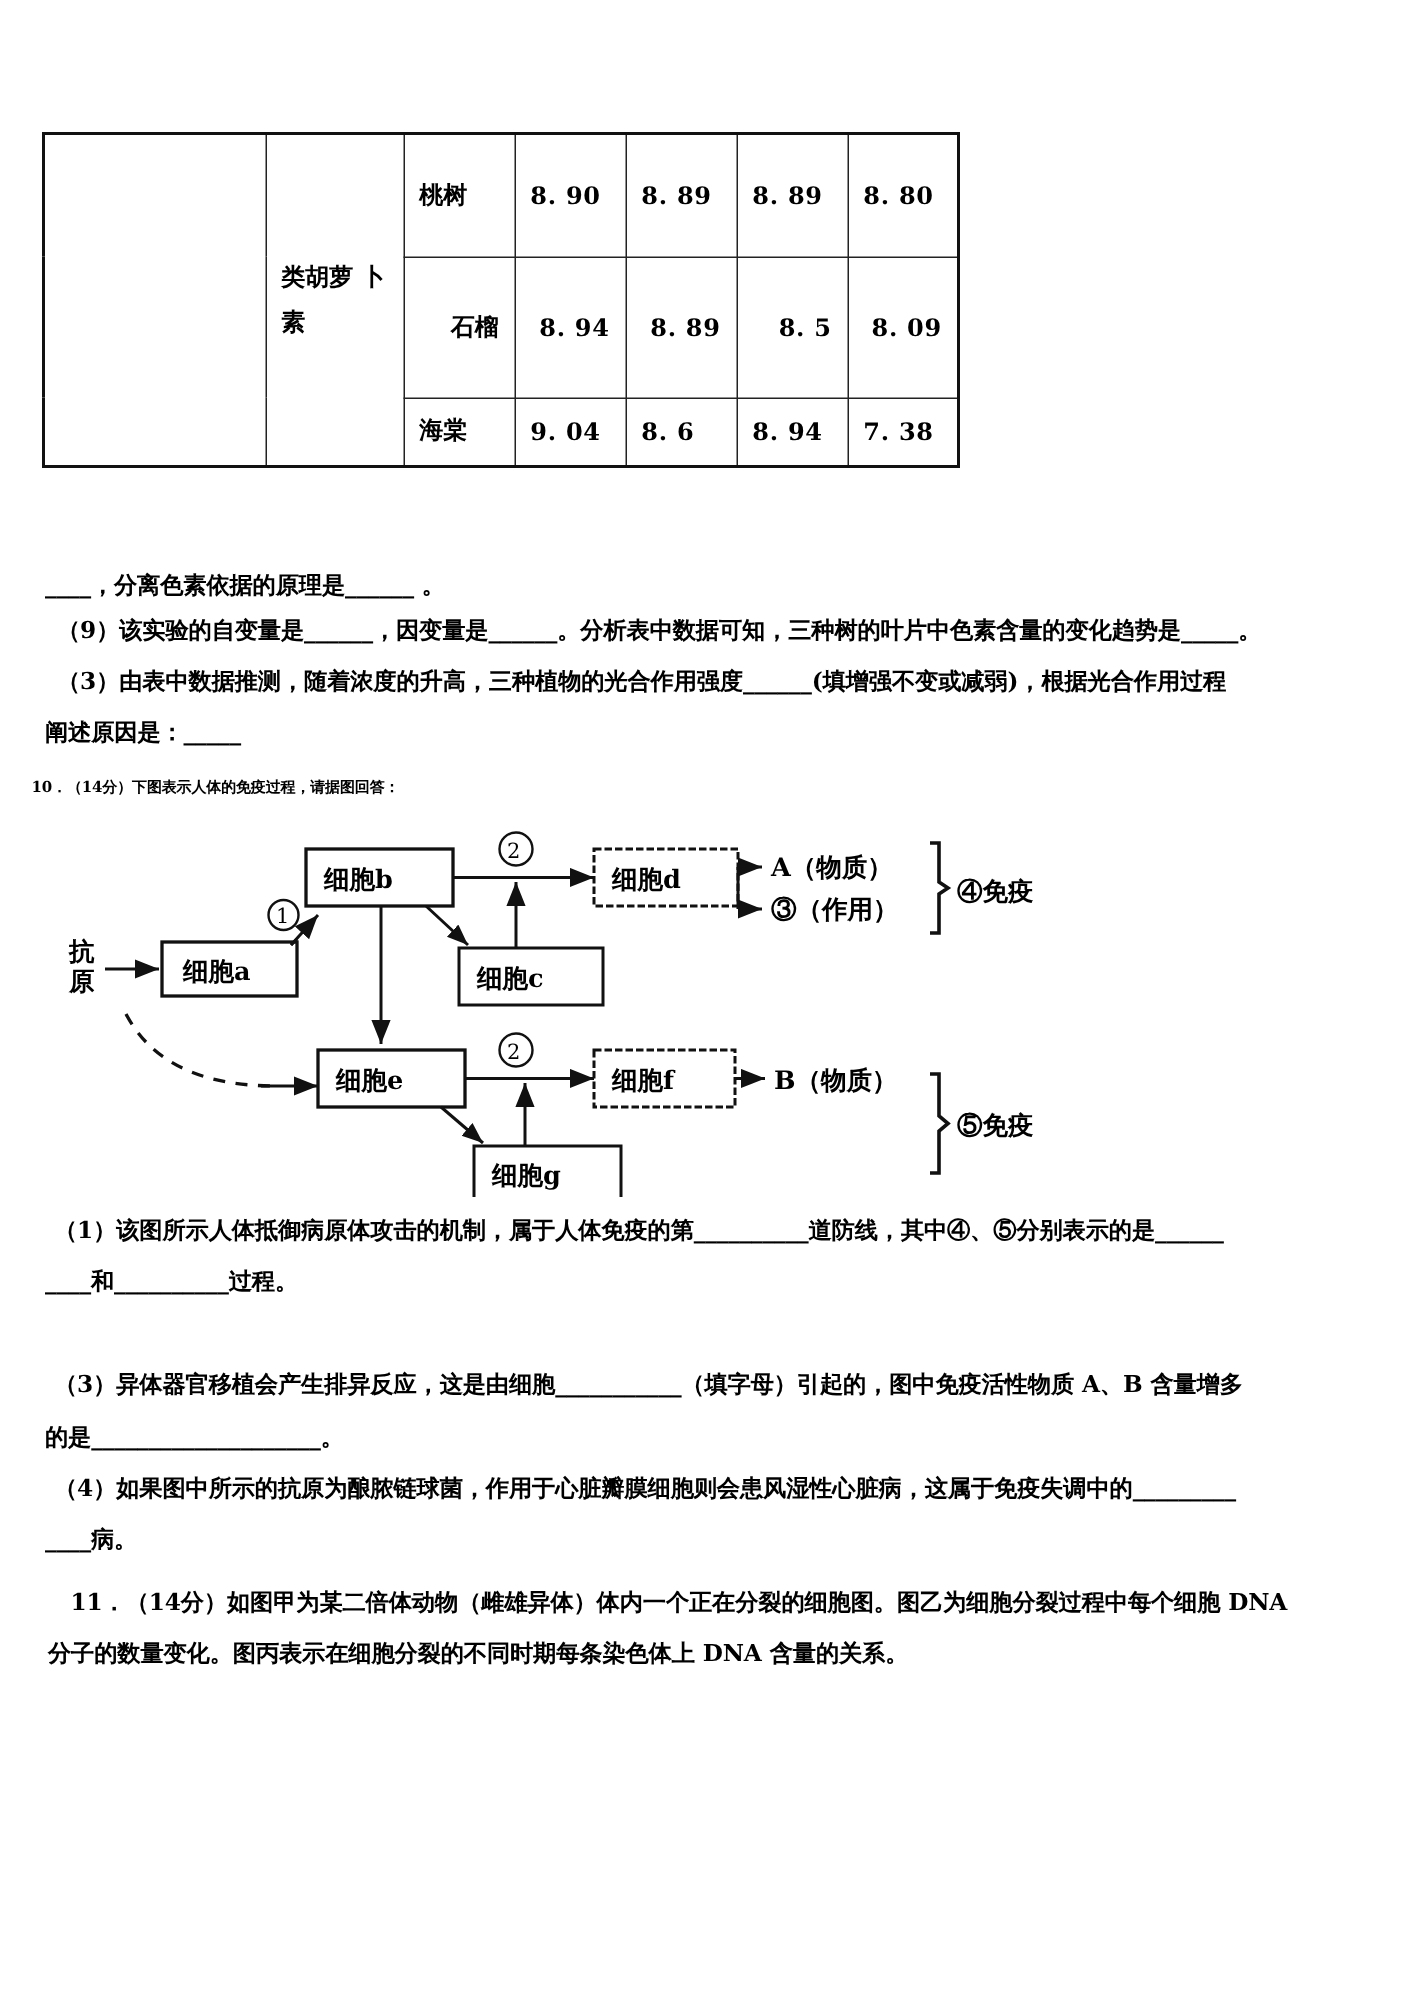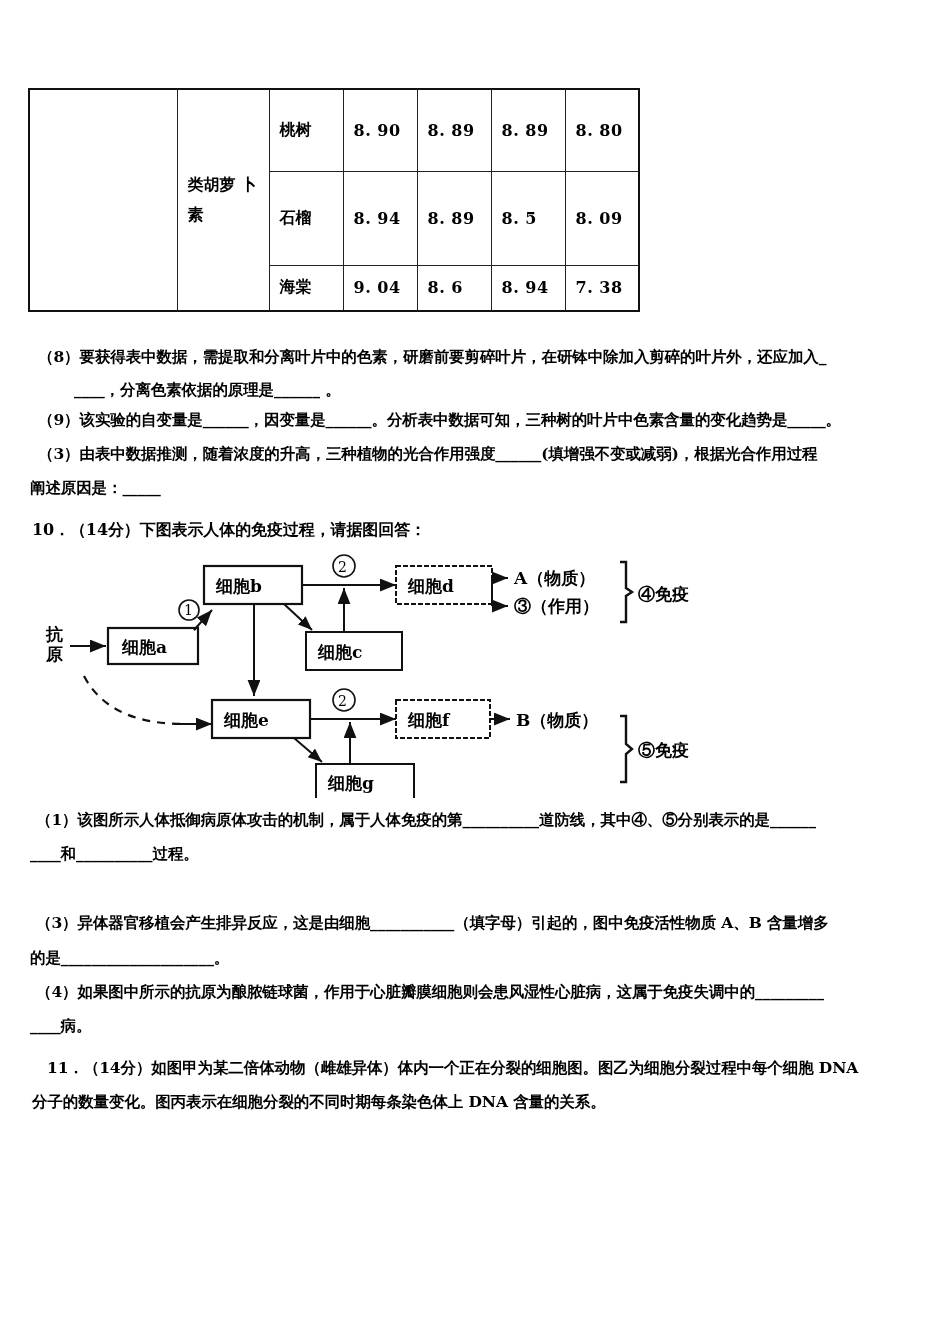--- a/index.html
+++ b/index.html
@@ -32,21 +32,21 @@
     font-family: "DejaVu Serif", "Liberation Serif", serif;
     font-weight: bold;
     font-size: 16px;
     vertical-align: middle;
   }
   td.c-blank { width: 148px; border-right: 1px solid #222; }
   td.c-group { width: 92px; font-weight: normal; font-size: 16px; line-height: 1.9; }
   td.c-name  { width: 74px; font-weight: normal; font-size: 16px; }
   td.c-val   { width: 74px; letter-spacing: .5px; }
   tr.r1 td { height: 82px; margin-top: 48px; }
-  tr.r2 td { height: 94px; }
+  tr.r2 td { height: 94px; text-align: right; }
   tr.r3 td { height: 46px; }
   .grouplabel { display:block; }
 
   
   .q-line {
     position: absolute;
     font-family: "DejaVu Serif", "Liberation Serif", serif;
     font-size: 15.5px;
     line-height: 1.55;
     white-space: nowrap;
@@ -107,27 +107,26 @@
         <td class="c-name">海棠</td>
         <td class="c-val">9. 04</td>
         <td class="c-val">8. 6</td>
         <td class="c-val">8. 94</td>
         <td class="c-val">7. 38</td>
       </tr>
     </tbody>
       </table>
   </div>
 
-  <div class="q-line bold" style="left:38px; top:345px;">（8）要获得表中数据，需提取和分离叶片中的色素，研磨前要剪碎叶片，在研钵中除加入剪碎的叶片外，还应加入_</div>
-  <div class="q-line bold" style="left:30px; top:378px;margin-left:44px;">____，分离色素依据的原理是______ 。</div>
+  <div class="q-line bold" style="left:30px; top:378px;">____，分离色素依据的原理是______ 。</div>
   <div class="q-line bold" style="left:38px; top:408px;">（9）该实验的自变量是______，因变量是______。分析表中数据可知，三种树的叶片中色素含量的变化趋势是_____。</div>
   <div class="q-line bold" style="left:38px; top:442px;">（3）由表中数据推测，随着浓度的升高，三种植物的光合作用强度______(填增强不变或减弱)，根据光合作用过程</div>
   <div class="q-line bold" style="left:30px; top:476px;">阐述原因是：_____</div>
 
-  <div class="q-line bold" style="left:32px; top:518px; font-size:16px;">10．（14分）下图表示人体的免疫过程，请据图回答：</div>
+  <div class="q-line bold" style="left:21px; top:518px; font-size:10px;">10．（14分）下图表示人体的免疫过程，请据图回答：</div>
 
   <div class="diagram">
     <svg width="680" height="250" viewBox="0 0 680 250" xmlns="http://www.w3.org/2000/svg">
       <defs>
         <marker id="ah" markerWidth="9" markerHeight="9" refX="8" refY="3.2" orient="auto">
           <path d="M0,0 L8,3.2 L0,6.4 z" fill="#111"></path>
         </marker>
         <marker id="ahs" markerWidth="8" markerHeight="8" refX="7" refY="2.8" orient="auto">
           <path d="M0,0 L7,2.8 L0,5.6 z" fill="#111"></path>
         </marker>

